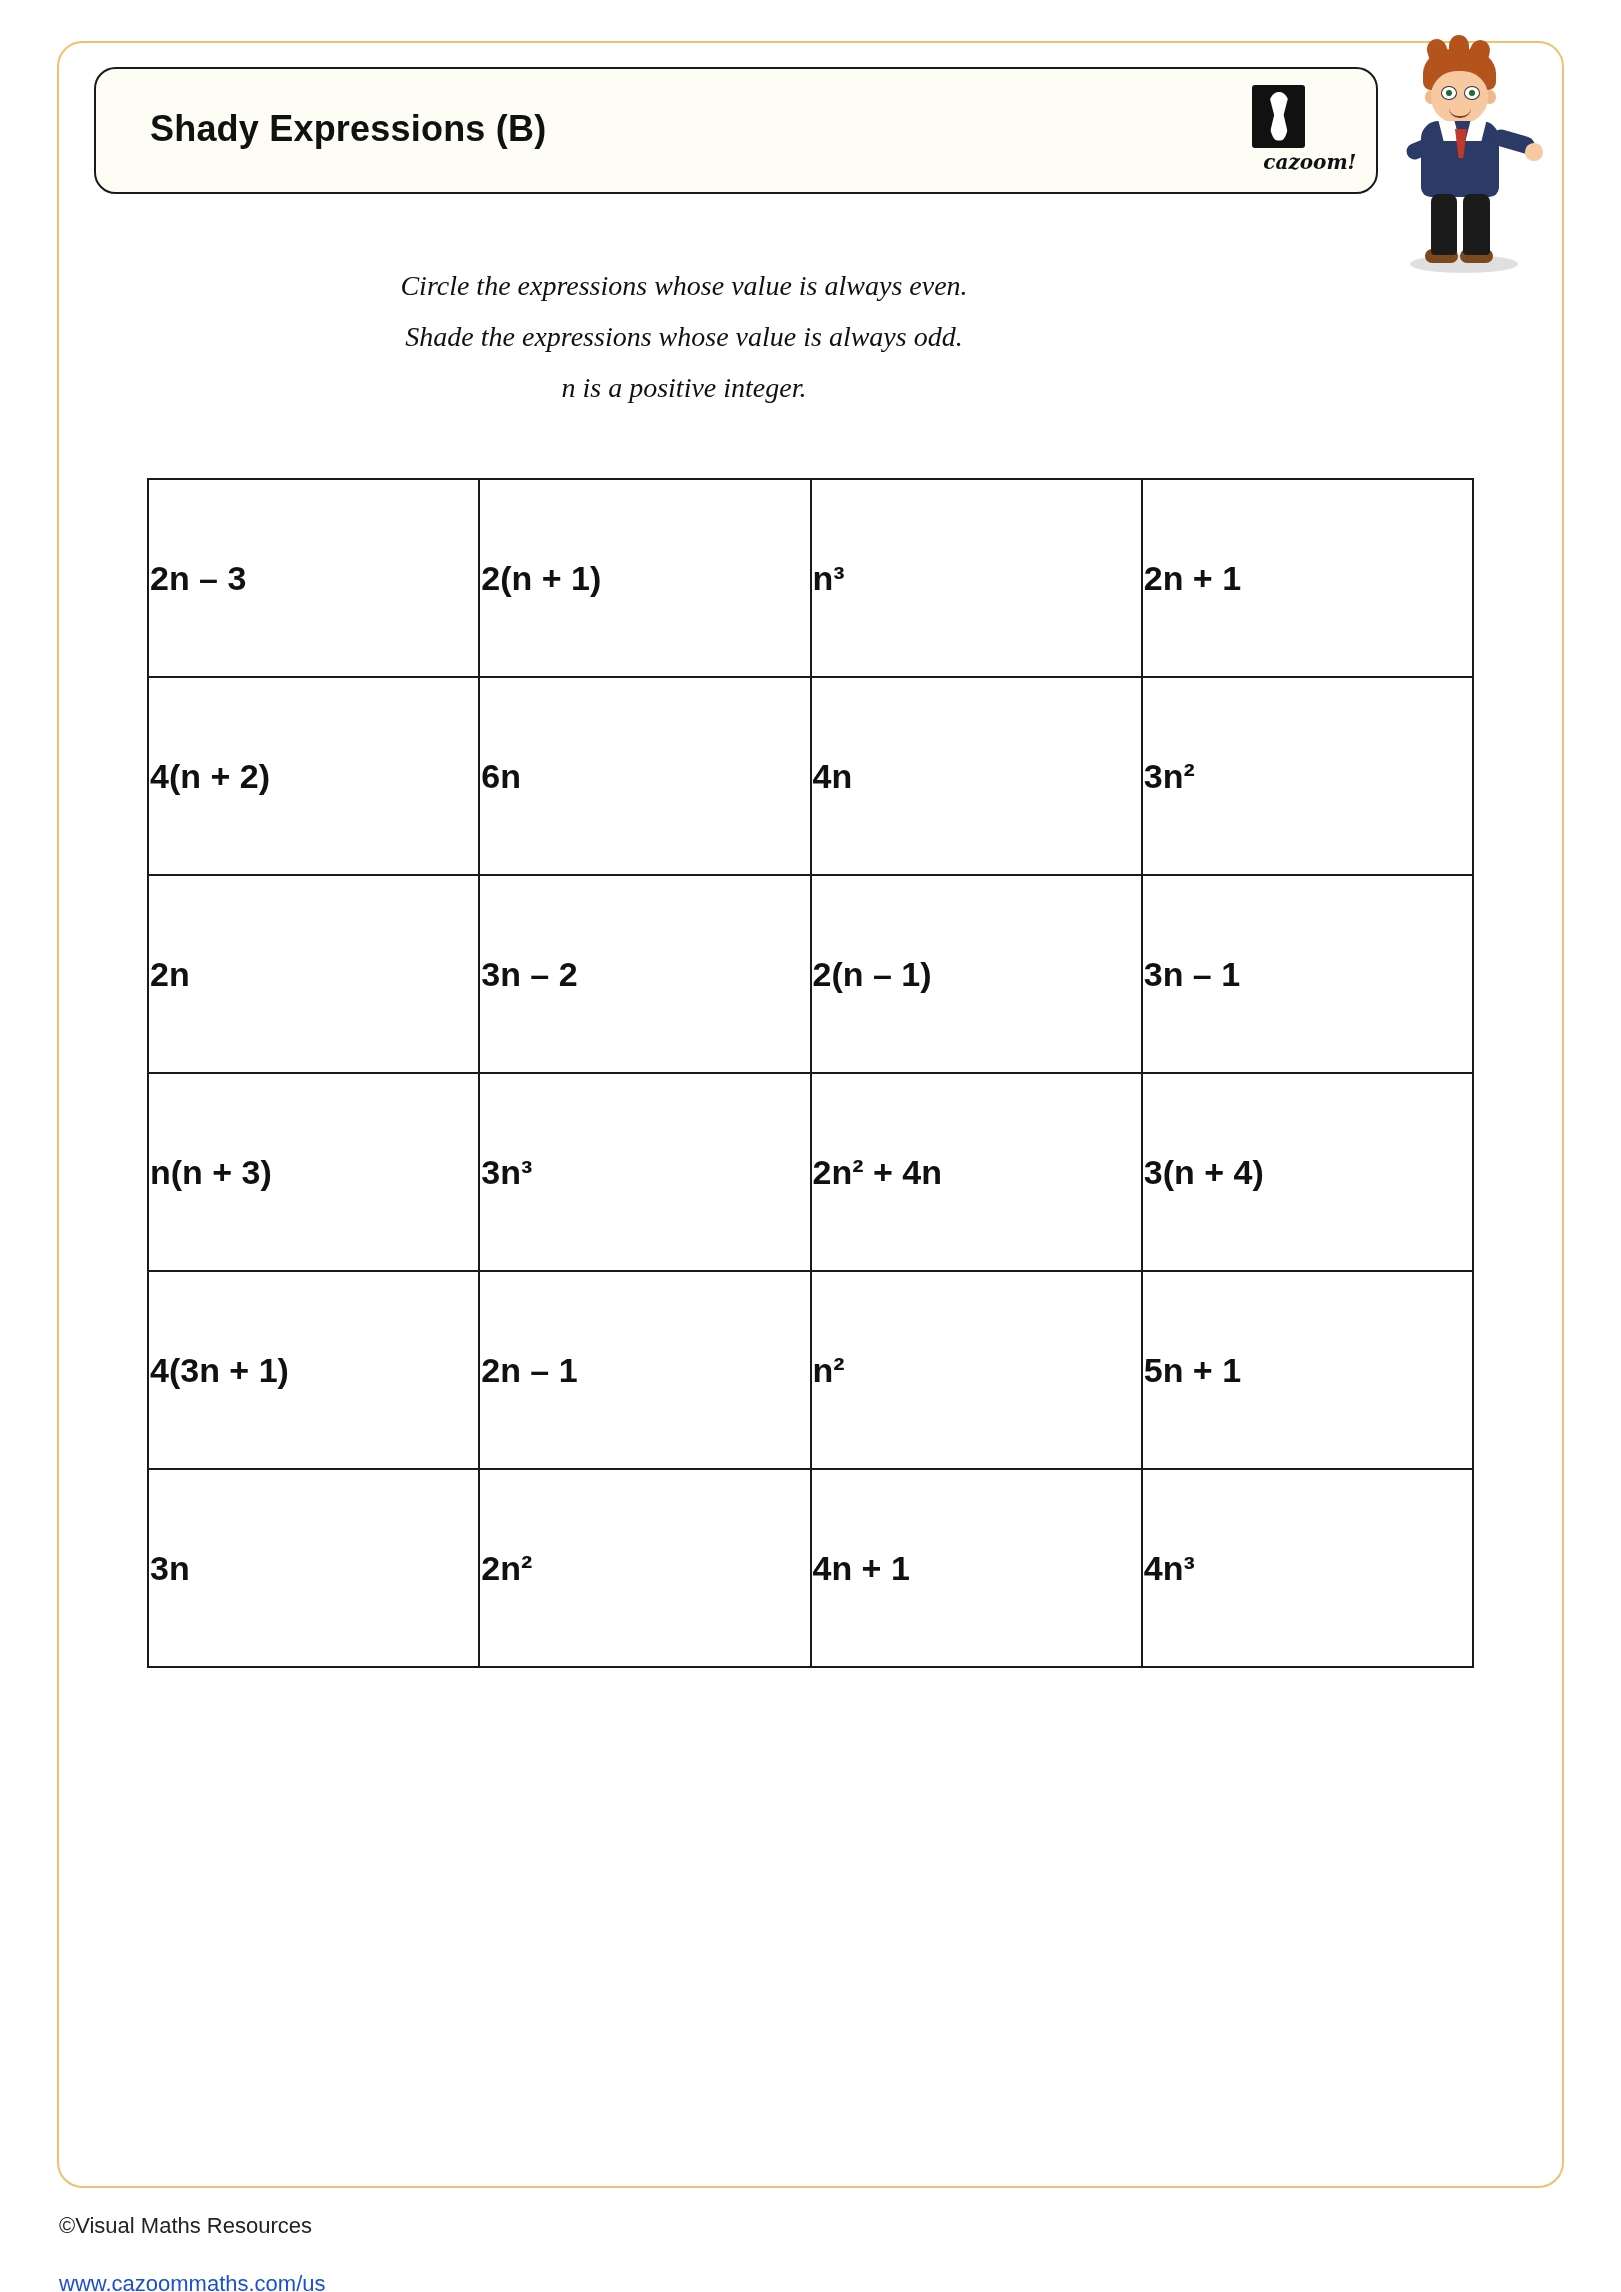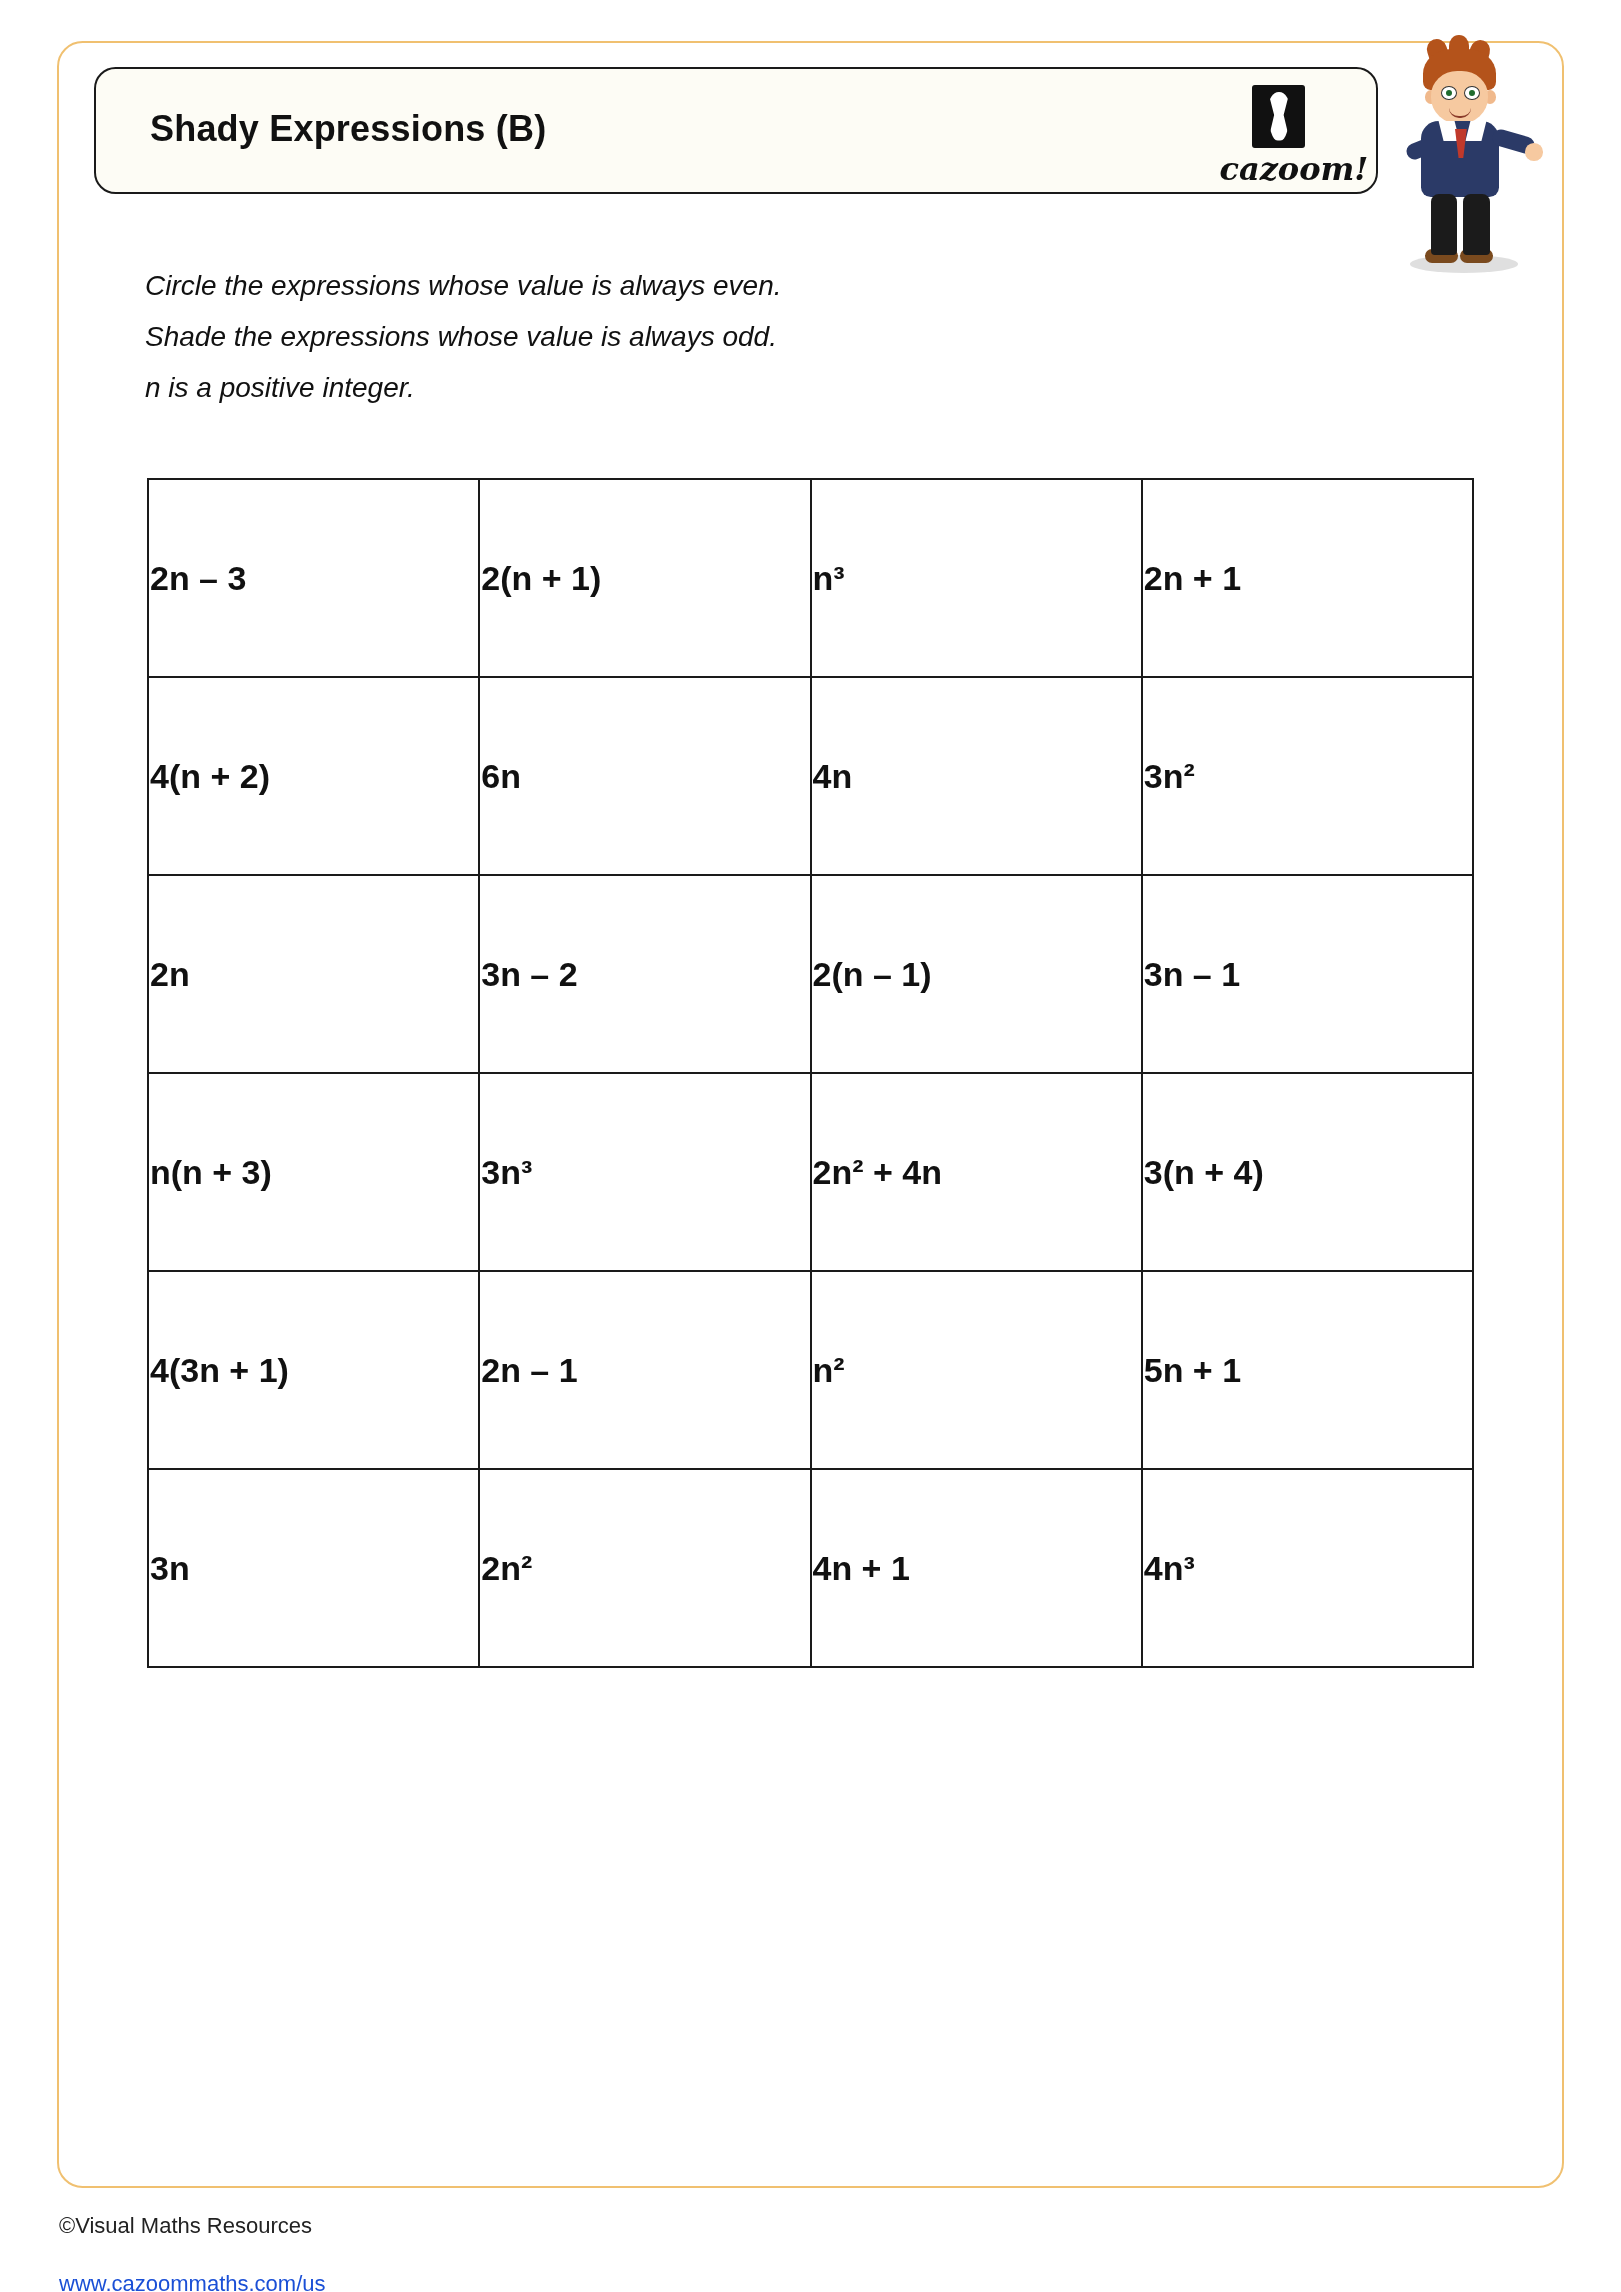--- a/index.html
+++ b/index.html
@@ -84,23 +84,23 @@
     height: 49px;
     background: #ffffff;
     border-radius: 50% 50% 45% 45% / 34% 34% 66% 66%;
     clip-path: polygon(0 0, 100% 0, 72% 48%, 100% 100%, 0 100%, 28% 48%);
   }
   .logo-word {
     position: absolute;
     left: 0;
     top: 67px;
     width: 137px;
-    text-align: left;
+    text-align: right;
     font-family: "DejaVu Serif", serif;
-    font-size: 32px;
+    font-size: 20px;
     font-weight: bold;
     font-style: italic;
     color: #111111;
   }
 
   
   .mascot {
     position: absolute;
     left: 1390px;
     top: 47px;
@@ -240,25 +240,26 @@
   }
   .m-shoe-l { left: -2px; }
   .m-shoe-r { left: 33px; }
 
   
   .instructions {
     position: absolute;
     left: 145px;
     top: 260px;
     width: 1078px;
-    font-family: Liberation Sans, sans-serif;
+    font-family: Liberation Serif, serif;
     font-style: italic;
     font-size: 28px;
     line-height: 51px;
     color: #111111;
+    text-align: center;
   }
   .instructions div { white-space: nowrap; }
 
   
   .grid {
     position: absolute;
     left: 147px;
     top: 478px;
     width: 1327px;
     border-collapse: collapse;

